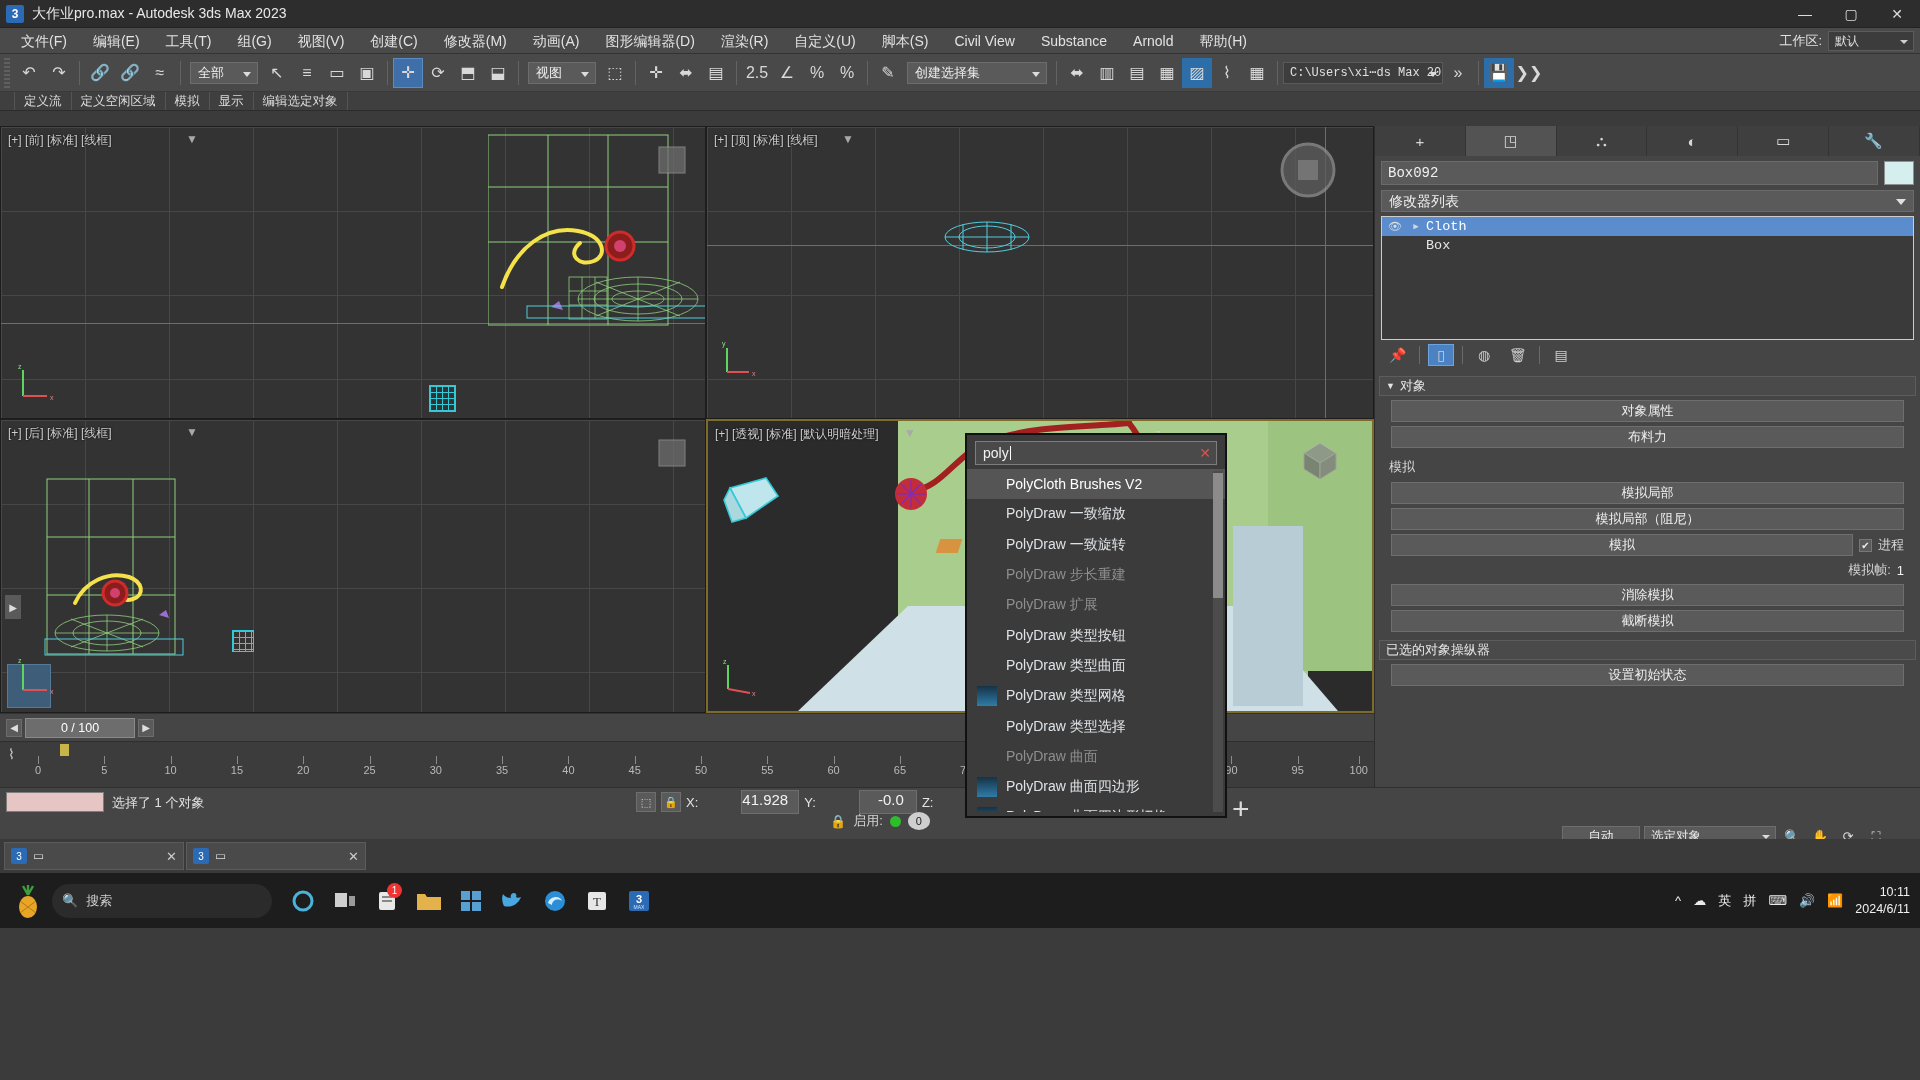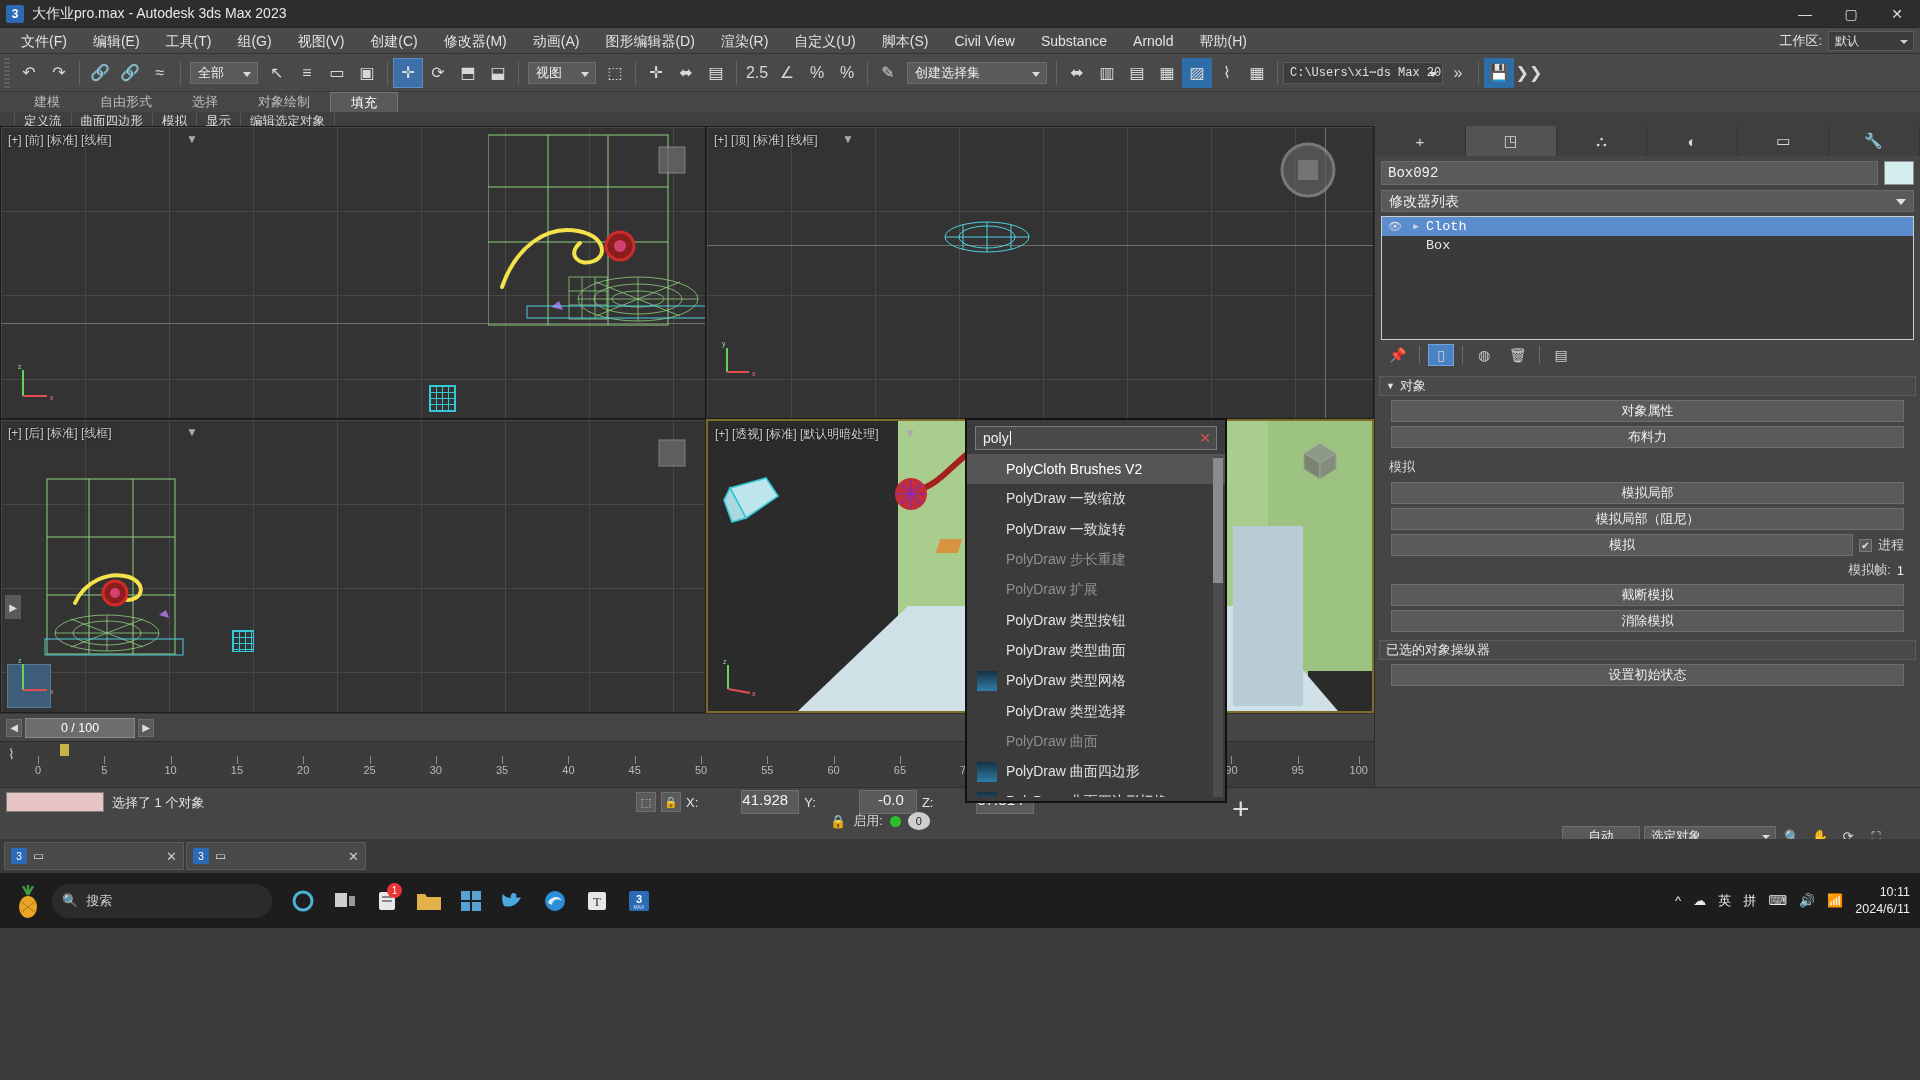--- a/index.html
+++ b/index.html
@@ -308,21 +308,21 @@
   .badge {
     position: absolute; top: 4px; right: 6px; min-width: 15px; height: 15px; border-radius: 8px;
     background: #e33; color: #fff; font-size: 10px; display: flex; align-items: center;
     justify-content: center; padding: 0 3px;
   }
   .tray { margin-left: auto; display: flex; align-items: center; gap: 12px; color: #eaeaea; font-size: 13px; }
   .clock { text-align: right; font-size: 12.5px; line-height: 1.35; color: #f0f0f0; }
 
   
   .ac-popup {
-    position: absolute; left: 965px; top: 418px; width: 262px; height: 385px;
+    position: absolute; left: 965px; top: 433px; width: 262px; height: 385px;
     background: #3b3b3b; border: 2px solid #111; z-index: 80;
   }
   .ac-inputrow { padding: 6px 8px 4px 8px; position: relative; }
   .ac-input {
     width: 100%; height: 24px; background: #4a4a4a; border: 1px solid #7d7d7d;
     color: #f2f2f2; font-size: 14px; line-height: 22px; padding: 0 22px 0 7px;
     position: relative;
   }
   .caret-bar { display: inline-block; width: 1px; height: 14px; background: #fff;
      vertical-align: -2px; margin-left: 1px; }
@@ -426,30 +426,23 @@
     <div class="tbtn">⌇</div>
     <div class="tbtn">▦</div>
     <div class="tsep"></div>
     <div class="path-field">C:\Users\xi⋯ds Max 202</div>
     <div class="tbtn">»</div>
     <div class="tsep"></div>
     <div class="tbtn on">💾</div>
     <div class="tbtn">❯❯</div>
   </div>
 
-  <div class="ribbon-tabs">
-    <div class="rtab">建模</div>
-    <div class="rtab">自由形式</div>
-    <div class="rtab">选择</div>
-    <div class="rtab">对象绘制</div>
-    <div class="rtab active">填充</div>
-  </div>
   <div class="ribbon-sub">
     <div class="stab">定义流</div>
-    <div class="stab">曲面四边形</div>
+    <div class="stab">定义空闲区域</div>
     <div class="stab">模拟</div>
     <div class="stab">显示</div>
     <div class="stab">编辑选定对象</div>
   </div>
 
   <div class="viewports">
 
     <div class="vp">
       <div class="grid-bg"></div>
       <div class="grid-axis-h" style="top:196px"></div>
@@ -699,22 +692,22 @@
         <div class="rbtn" style="flex:1;margin:0">模拟</div>
         <span class="chk">✔</span>
         <span style="font-size:13px">进程</span>
       </div>
 
       <div class="spin-row">
         <span>模拟帧:</span>
         <span style="font-size:13px;color:#f0f0f0">1</span>
       </div>
 
+      <div class="rbtn">消除模拟</div>
       <div class="rbtn">截断模拟</div>
-      <div class="rbtn">消除模拟</div>
 
       <div class="rollout-hd" style="margin-top:8px">
         <span>已选的对象操纵器</span>
       </div>
       <div class="rbtn">设置初始状态</div>
     </div>
   </div>
 
   <div class="timeslider">
     <div class="ts-arrow">◀</div>

